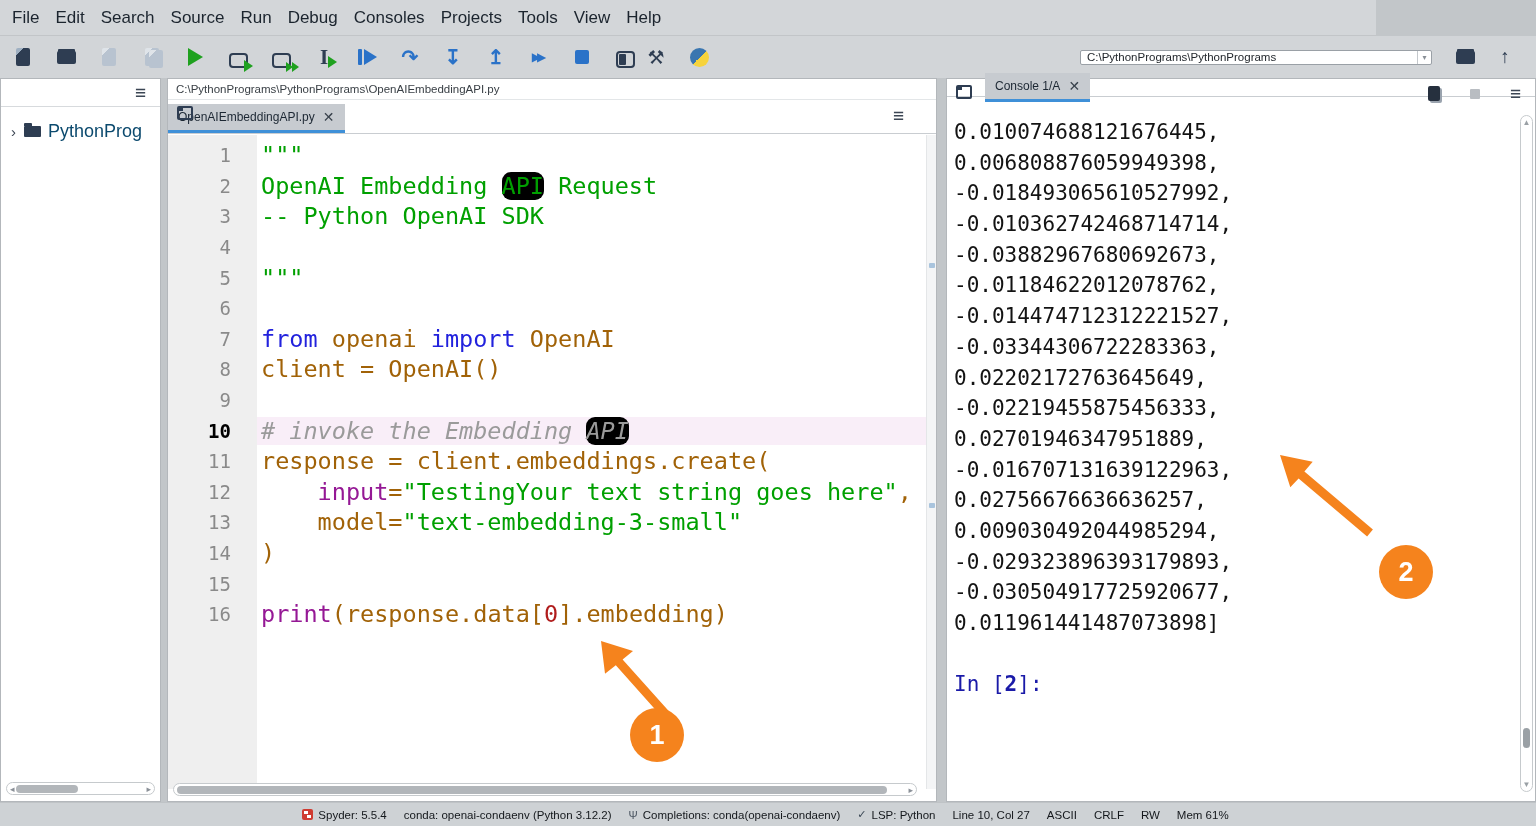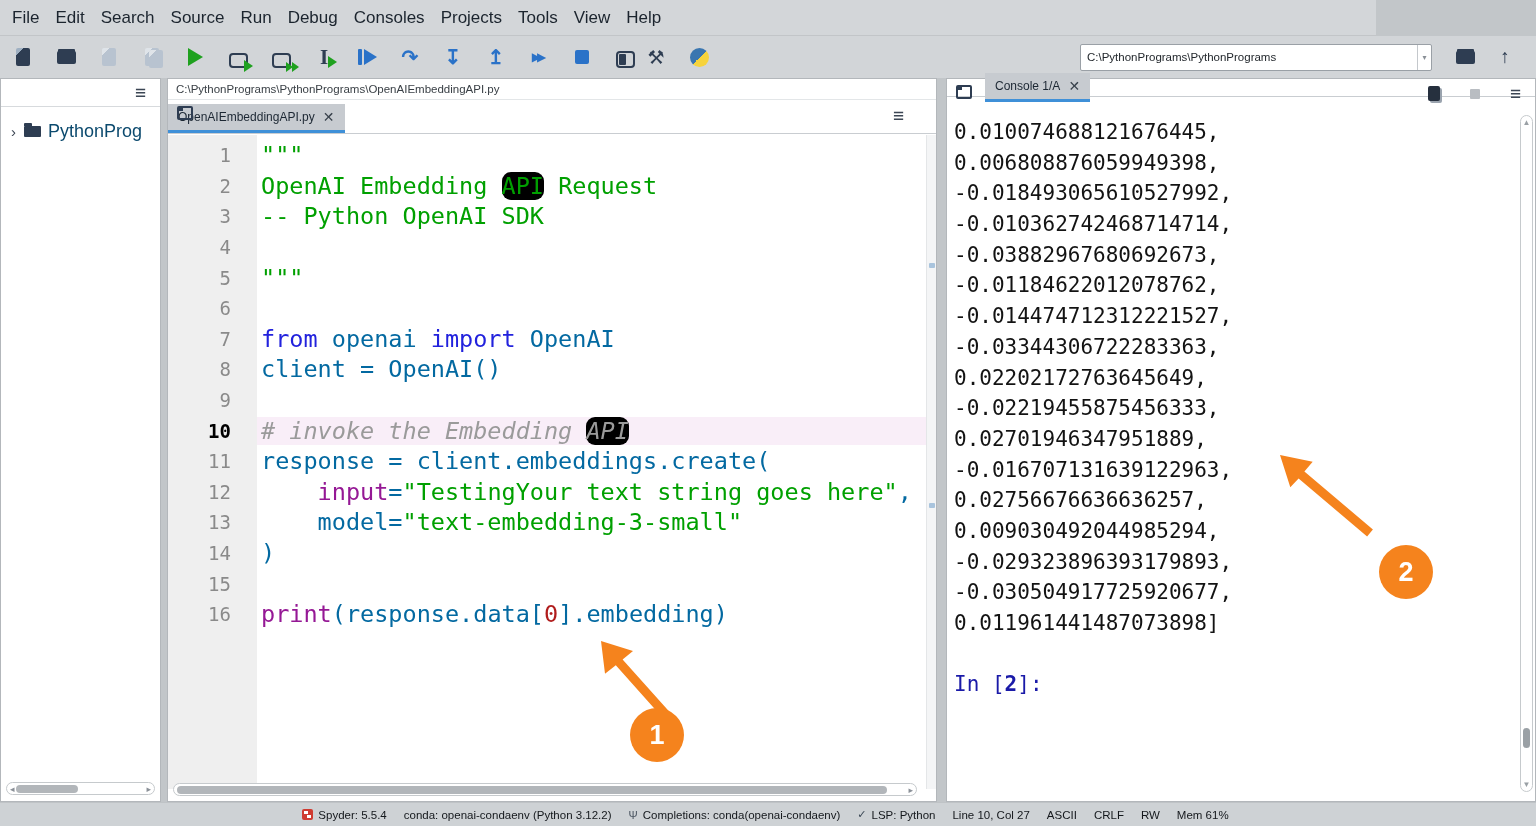--- a/index.html
+++ b/index.html
@@ -45,21 +45,21 @@
   .ic-step-return::before { content:"\21A5"; color:#2a72c8; font-size:20px; font-weight:bold; }
   .ic-continue::before { content:"\25B6\25B6"; color:#2a72c8; font-size:12px; letter-spacing:-4px; padding-right:4px; }
   .ic-stop::before { content:""; width:14px; height:14px; background:#2a72c8; border-radius:2px; }
   .ic-maximize-pane { border:2px solid #2e3d52; border-radius:4px; width:19px; height:17px; flex:none; margin:5px 6px 0 6px; }
   .ic-maximize-pane::before { content:""; position:absolute; left:1px; top:1px; width:7px; height:11px; background:#2e3d52; border-radius:1px; }
   .ic-wrench::before { content:"\2692"; color:#2e3d52; font-size:19px; }
   .ic-python-path::before { content:""; width:19px; height:19px; border-radius:50%;
     background:linear-gradient(135deg,#3a76b0 50%,#f6d33c 50%); }
 
   #working-dir-group { position:absolute; right:18px; top:0; height:42px; display:flex; align-items:center; }
-  #working-dir-combo { width:352px; height:27px; background:#fff; border:1px solid #9aa0a6; border-radius:2px;
+  #working-dir-combo { width:352px; height:15px; background:#fff; border:1px solid #9aa0a6; border-radius:2px;
     display:flex; align-items:center; position:relative; }
   #working-dir-combo .combo-text { font-size:11.5px; color:#23282d; padding-left:6px; flex:1; white-space:nowrap; overflow:hidden; }
   #working-dir-combo .combo-drop { width:14px; height:100%; border-left:1px solid #c4c8cc; display:flex; align-items:center; justify-content:center; font-size:8px; color:#8a9097; }
   .ic-folder-dark { width:30px; display:flex; justify-content:center; margin-left:18px; position:relative; }
   .ic-folder-dark::before { content:""; width:19px; height:13px; background:#2e3d52; border-radius:2px; box-shadow:0 -3px 0 -1px #2e3d52; }
   .ic-up-arrow { width:26px; text-align:center; margin-left:12px; font-size:19px; font-weight:bold; color:#2e3d52; }
 
   
   #main { position:absolute; left:0; top:78px; width:1536px; height:724px; background:#c2c6c9; }
   .pane { position:absolute; background:#fff; border:1px solid #b3b7bb; }
@@ -92,21 +92,21 @@
   #editor-hamburger { position:absolute; right:32px; top:6px; }
 
   #code-area { position:absolute; left:0; top:56px; width:758px; height:654px; overflow:hidden; padding-top:5px; }
   #gutter-bg { position:absolute; left:0; top:0; width:89px; height:654px; background:#efefef; }
   .code-line { position:relative; display:flex; height:30.6px; align-items:center; }
   .code-line .ln { width:89px; flex:none; text-align:right; padding-right:26px;
     font-family:"DejaVu Sans Mono",monospace; font-size:19px; color:#8a8a8a; }
   .code-line.current .ln { color:#000; font-weight:bold; }
   .code-line .ct { flex:1; font-family:"DejaVu Sans Mono",monospace; font-size:23.5px; white-space:pre; color:#111; padding-left:4px; }
   .code-line.current .ct { background:#f9eef8; }
-  .t { color:#0369a1; } .s { color:#00a000; } .k { color:#2222dd; }
+  .t { color:#a16207; } .s { color:#00a000; } .k { color:#2222dd; }
   .c { color:#9a9a9a; font-style:italic; } .m { color:#951895; } .n { color:#b01c1c; }
   .hl { background:#000000;border-radius:9px; }
 
   #scroll-flags { position:absolute; right:0; top:56px; width:10px; height:654px; background:#f4f5f6; border-left:1px solid #e4e6e8; }
   .flag-mark { position:absolute; left:2px; width:6px; height:5px; background:#a9c4dd; border-radius:1px; }
 
   
   #console-pane { left:946px; top:0; width:590px; height:724px; }
   #console-tab-bar { height:18px; position:relative; border-bottom:1px solid #c9cdd1; display:flex; align-items:center; }
   #console-tab { margin-left:38px; }

